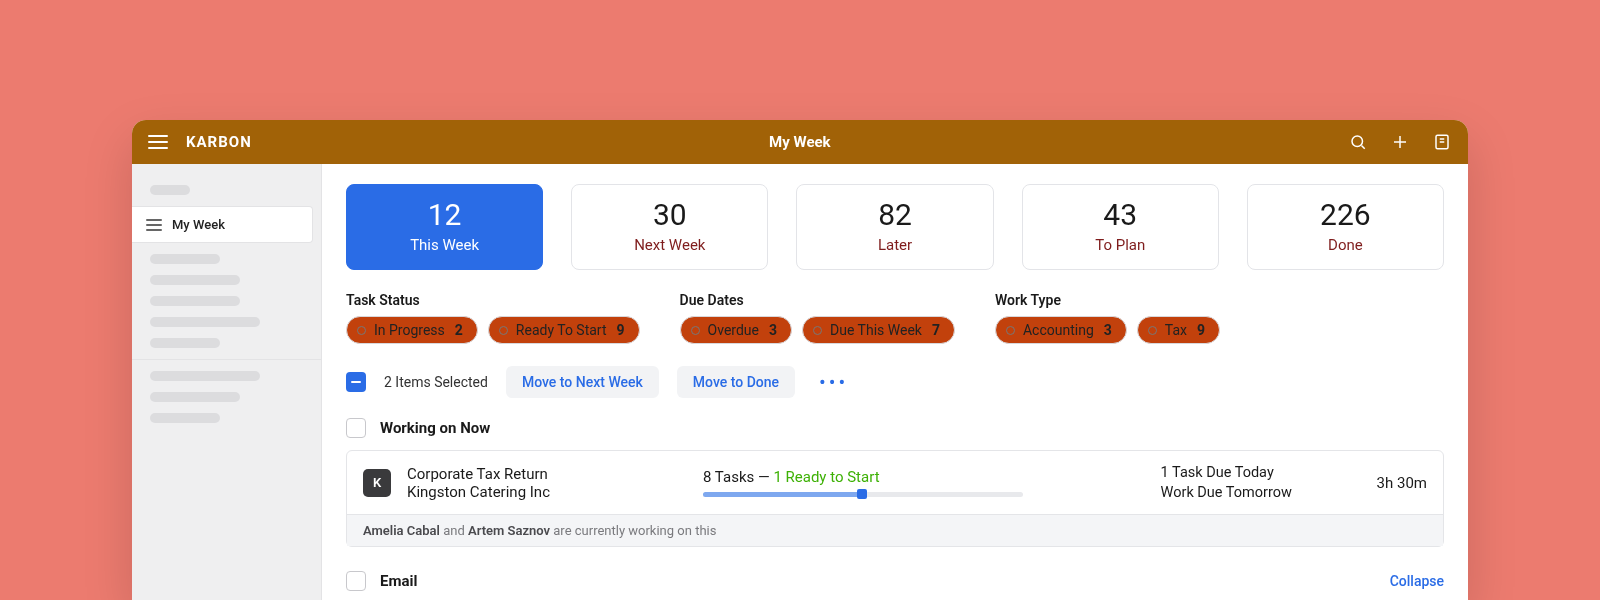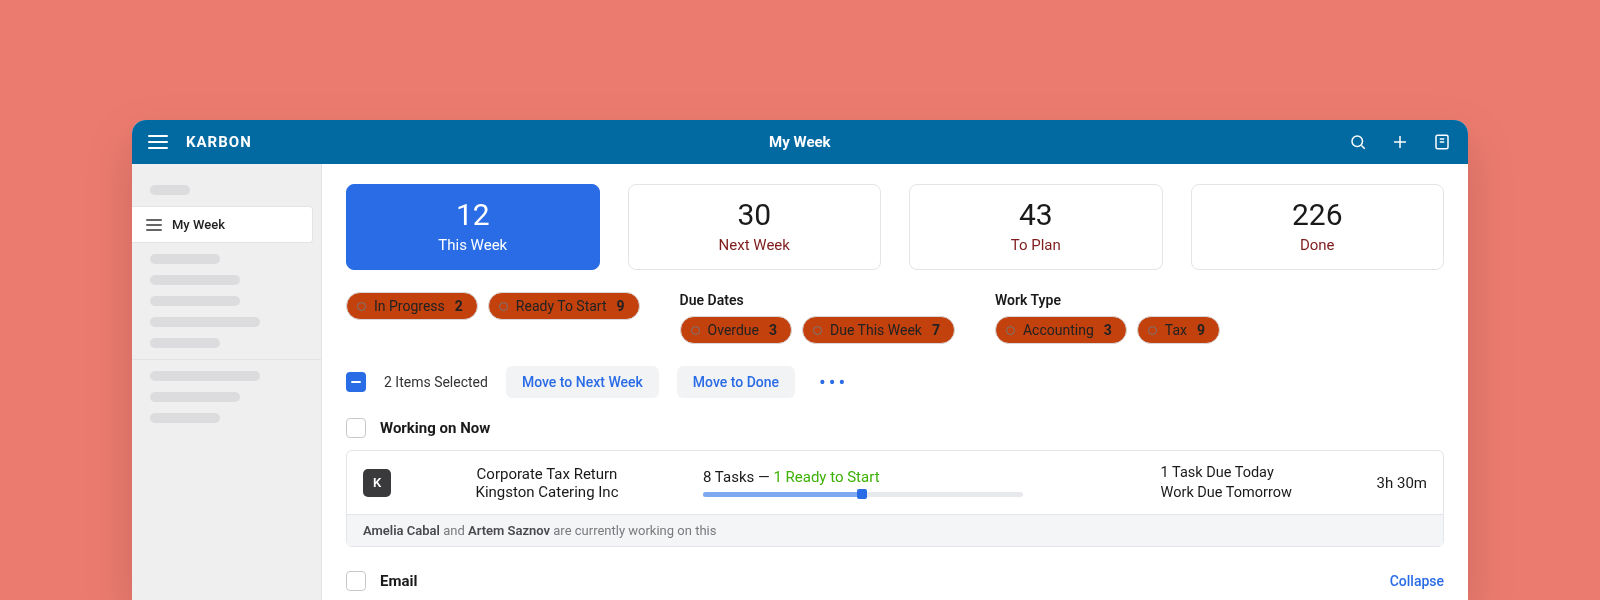--- a/index.html
+++ b/index.html
@@ -8,21 +8,21 @@
   .window {
     width: 1336px;
     margin-top: 120px;
     background: #f6f6f7;
     border-radius: 14px 14px 0 0;
     overflow: hidden;
     box-shadow: 0 20px 50px rgba(0,0,0,0.15);
   }
   
   .topbar {
-    background: #0369a1;
+    background: #a16207;
     height: 44px;
     display:flex;
     align-items:center;
     justify-content:space-between;
     padding: 0 16px;
     color:#fff;
     text-align:center;
   }
   .topbar .left { display:flex; align-items:center; gap:18px; }
   .hamburger { width:20px; height:14px; display:flex; flex-direction:column; justify-content:space-between; cursor:pointer;}
@@ -112,21 +112,21 @@
   .work-card {
     margin-top:12px;
     border:1px solid #e4e5e8;
     border-radius:6px;
   }
   .wc-top {
     display:flex; align-items:center; gap:16px;
     padding:12px 16px;
   }
   .wc-avatar { width:28px; height:28px; border-radius:5px; background:#3a3a3c; color:#fff; font-size:13px; font-weight:600; display:flex; align-items:center; justify-content:center;}
-  .wc-nameblock { width:280px;text-align:center;}
+  .wc-nameblock { width:280px;}
   .wc-name { font-size:15px; color:#1a1a1a; }
   .wc-client { font-size:15px; color:#1a1a1a; }
   .wc-progress { flex:1; }
   .wc-progress .ptext { font-size:15px; color:#1a1a1a; }
   .wc-progress .ptext .dash { color:#1a1a1a; }
   .wc-progress .ptext .ready { color:#3eb106;text-align:right; }
   .bar {
     margin-top:6px;
     width:320px; height:5px; background:#e8e9ec; border-radius:3px;
     position:relative;
@@ -214,31 +214,36 @@
       <div class="stat-row">
         <div class="stat-card active">
           <div class="num">12</div>
           <div class="lbl">This Week</div>
         </div>
         <div class="stat-card">
           <div class="num">30</div>
           <div class="lbl">Next Week</div>
         </div>
         <div class="stat-card">
+          <div class="num">82</div>
+          <div class="lbl">Later</div>
+        </div>
+        <div class="stat-card">
           <div class="num">43</div>
           <div class="lbl">To Plan</div>
         </div>
         <div class="stat-card">
           <div class="num">226</div>
           <div class="lbl">Done</div>
         </div>
       </div>
 
       <div class="filter-block">
         <div class="filter-group">
+          <div class="fg-title">Task Status</div>
           <div class="chips">
             <div class="chip">
               <span class="dot"></span>
               <span>In Progress</span>
               <span class="cnt">2</span>
             </div>
             <div class="chip">
               <span class="dot"></span>
               <span>Ready To Start</span>
               <span class="cnt">9</span>

